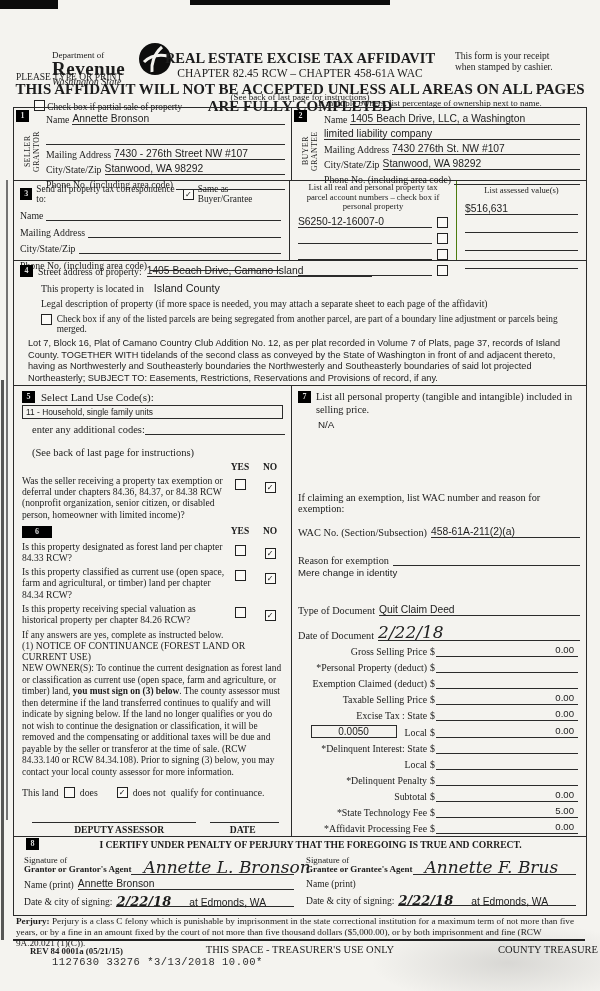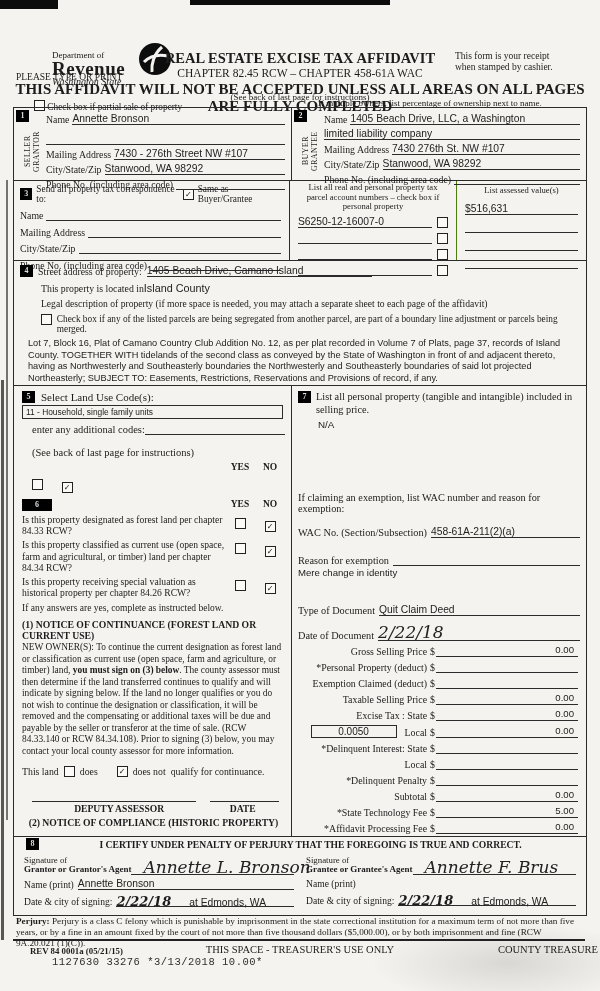--- a/index.html
+++ b/index.html
@@ -59,21 +59,21 @@
   .col5{width:278px;border-right:1px solid #2b2b2b;padding:3px 6px 0 8px;box-sizing:border-box;overflow:hidden;}
   .col7{flex:1;padding:3px 6px 0 6px;box-sizing:border-box;overflow:hidden;position:relative;}
   .codebox{border:1px solid #2b2b2b;margin:2px 2px 0 0;padding:1px 3px;
            font-family:"Liberation Sans",sans-serif;font-size:8.4px;}
   .yn{display:flex;justify-content:flex-end;font-weight:bold;font-size:9.5px;margin-top:4px;}
   .yn span{width:30px;text-align:center;}
   .qrow{display:flex;margin-top:3px;}
   .qtext{flex:1;font-size:9.6px;line-height:11.2px;}
   .qboxes{width:60px;display:flex;}
   .qboxes span.cell{width:30px;text-align:center;}
-  .noticetitle{font-weight:bold;font-size:9.7px;margin-top:6px;}
+  .noticetitle{font-weight:normal;font-size:9.7px;margin-top:0;}
   .noticebody{font-size:9.4px;line-height:11.5px;margin-top:1px;}
   .landline{display:flex;align-items:center;gap:5px;font-size:9.8px;margin-top:9px;}
   .sigpair{display:flex;gap:14px;margin:14px 6px 0 10px;}
   .sigpair .ul{height:10px;}
   .siglabels{display:flex;margin:1px 6px 0 10px;font-weight:bold;font-size:9.6px;}
   .ctr{text-align:center;font-weight:bold;}
   
   .mrow{display:flex;justify-content:flex-end;align-items:flex-end;margin-top:3.1px;margin-right:2px;}
   .mlab{font-size:9.9px;white-space:nowrap;}
   .dollar{font-size:9.9px;margin:0 1px 0 3px;}
@@ -260,21 +260,21 @@
           </div>
       </div>
     </div>
 
     <div class="sec4">
       <div style="display:flex;align-items:flex-end;gap:5px;">
         <span class="badge">4</span>
         <span class="lab">Street address of property:</span>
         <span class="ul val" style="width:225px;">1405 Beach Drive, Camano Island</span>
       </div>
-      <div style="display:flex;align-items:flex-end;margin:5px 0 0 21px;">
+      <div style="display:flex;align-items:flex-end;gap:10px;margin:5px 0 0 21px;">
         <span class="lab">This property is located in</span>
         <span class="val" style="font-size:10.8px;">Island County</span>
       </div>
       <div style="margin:4px 0 0 21px;font-size:9.6px;">Legal description of property (if more space is needed, you may attach a separate sheet to each page of the affidavit)</div>
       <div style="display:flex;align-items:flex-start;gap:5px;margin:5px 0 0 21px;font-size:9.3px;">
         <span class="cb"></span>
         <span>Check box if any of the listed parcels are being segregated from another parcel, are part of a boundary line adjustment or parcels being merged.</span>
       </div>
       <div class="legal">Lot 7, Block 16, Plat of Camano Country Club Addition No. 12, as per plat recorded in Volume 7 of Plats, page 37, records of Island County. TOGETHER WITH tidelands of the second class as conveyed by the State of Washington in front of and adjacent thereto, having as Northwesterly and Southeasterly boundaries the Northwesterly and Southeasterly boundaries of said lot projected Northeasterly; SUBJECT TO: Easements, Restrictions, Reservations and Provisions of record, if any.</div>
     </div>
@@ -289,20 +289,21 @@
         <div class="fl" style="margin:4px 0 12px 10px;">
           <span style="font-size:10.5px;">enter any additional codes:</span>
           <span class="ul flex1" style="height:11px;"></span>
         </div>
         <div style="margin:3px 0 0 10px;font-size:10.5px;">(See back of last page for instructions)</div>
         <div class="yn">
           <span>YES</span>
             <span>NO</span>
         </div>
         <div class="qrow">
+          <span class="qtext">Was the seller receiving a property tax exemption or deferral under chapters 84.36, 84.37, or 84.38 RCW (nonprofit organization, senior citizen, or disabled person, homeowner with limited income)?</span>
           <span class="qboxes">
               <span class="cell"><span class="cb"></span></span>
           <span class="cell"><span class="cb">✓</span></span>
             </span>
         </div>
         <div class="yn" style="margin-top:6px;">
           <span class="badge" style="margin-right:auto;">6</span>
           <span>YES</span>
             <span>NO</span>
         </div>

